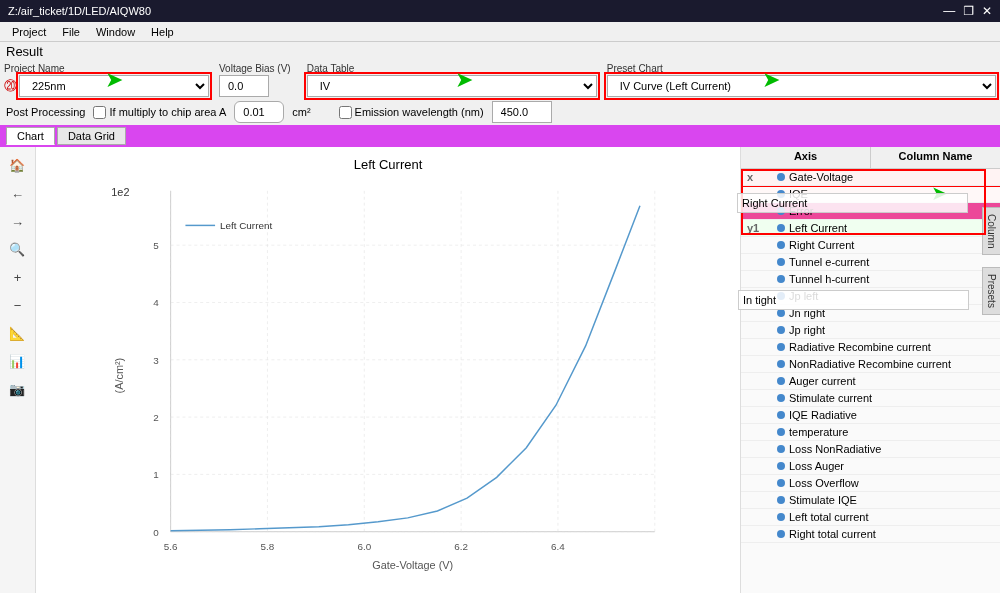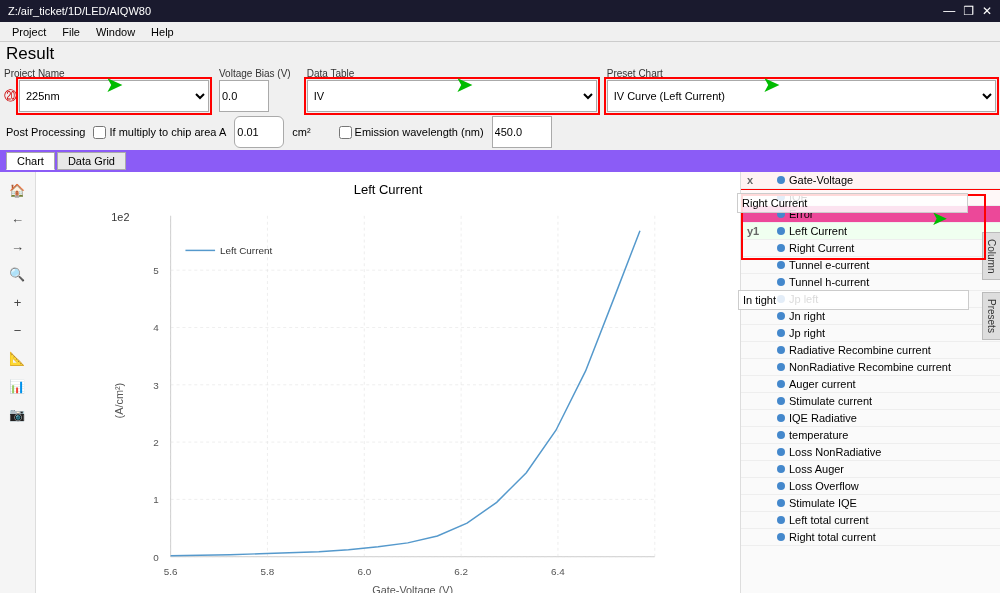--- a/index.html
+++ b/index.html
@@ -30,61 +30,61 @@
       align-items: center;
       padding: 0 4px;
       border-bottom: 1px solid #ccc;
     }
     .menu-bar span {
       padding: 2px 8px;
       cursor: pointer;
       font-size: 11px;
     }
     .result-label {
-      font-size: 17px;
+      font-size: 13px;
       padding: 2px 6px;
       background: #f0f0f0;
     }
     .toolbar-group {
       display: flex;
       flex-direction: column;
       font-size: 10px;
     }
     .toolbar-group label {
       font-size: 10px;
       color: #333;
       margin-bottom: 1px;
     }
     .toolbar-select, .toolbar-input {
-      height: 32px;
+      height: 22px;
       font-size: 11px;
       border: 1px solid #aaa;
       background: white;
-      padding: 0 2px;
+      padding: 0 8px;
     }
     .toolbar-select-wide { width: 190px; }
     .toolbar-input-small { width: 50px; }
     .highlight-red {
       outline: 2px solid red;
       outline-offset: 1px;
     }
     .post-processing {
       display: flex;
       align-items: center;
       padding: 2px 6px;
       gap: 8px;
       background: #f0f0f0;
       font-size: 11px;
     }
     .post-processing label { display: flex; align-items: center; gap: 3px; }
     .tabs-row {
       display: flex;
       padding: 2px 6px;
       gap: 2px;
-      background: #8b5cf6;
+      background: #d946ef;
     }
     .tab-btn {
       padding: 2px 10px;
       font-size: 11px;
       border: 1px solid #aaa;
       background: #e8e8e8;
       cursor: pointer;
     }
     .tab-btn.active { background: white; border-bottom: 1px solid white; }
     .main-area {
@@ -336,20 +336,24 @@
         <polyline points="70,359 100,358.5 130,358 160,357 190,356 220,355 250,353 280,350 310,346 340,339 370,326 400,305 430,275 460,232 490,172 520,95 545,30" fill="none" stroke="#5599cc" stroke-width="1.5"></polyline>
 
         <line x1="85" y1="50" x2="115" y2="50" stroke="#5599cc" stroke-width="1.5"></line>
         <text x="120" y="54" font-size="10" fill="#333">Left Current</text>
       </svg>
     </div>
   </div>
 
   <div class="right-panel" style="position:relative;">
 
+    <div class="right-panel-header">
+      <div class="right-panel-col">Axis</div>
+      <div class="right-panel-col">Column Name</div>
+    </div>
 
     <div class="axis-table-scroll">
       <table class="axis-table">
         <tbody>
 
           <tr class="section-x" style="outline: 1.5px solid red;">
             <td class="axis-cell">x</td>
             <td><span class="dot-blue"></span>Gate-Voltage</td>
           </tr>
           <tr class="section-x" style="background:#fff8f8;margin-left:28px;">

